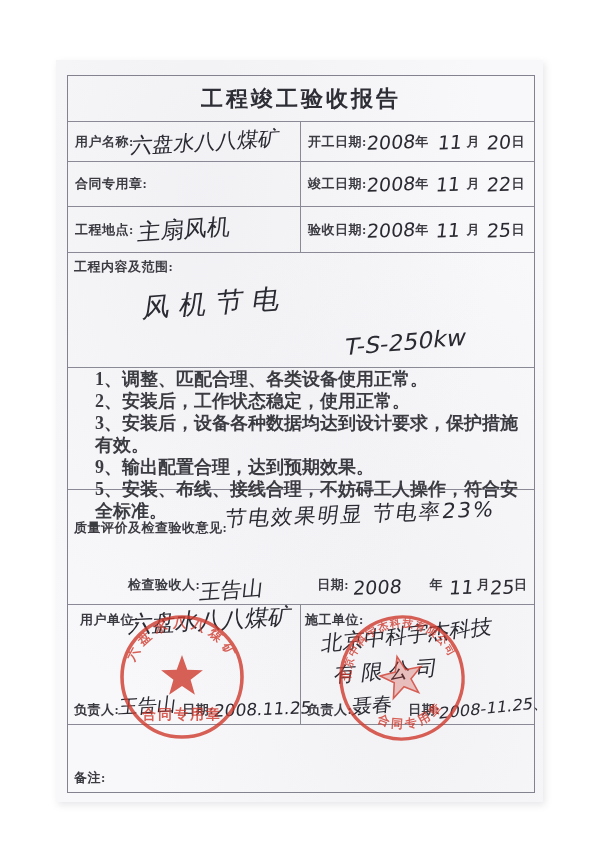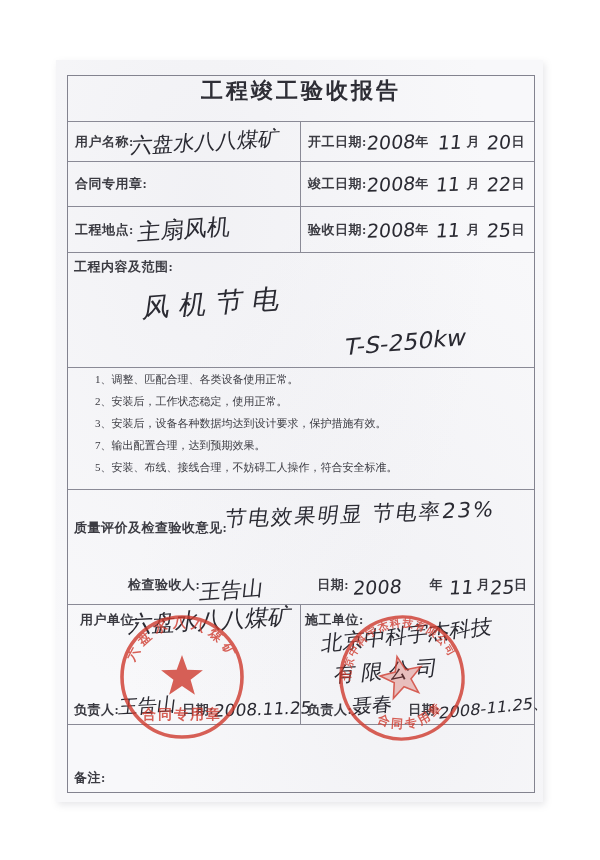--- a/index.html
+++ b/index.html
@@ -7,28 +7,28 @@
   .paper{position:absolute;left:56px;top:60px;width:487px;height:742px;background:#f8f8fa;
     box-shadow:2px 3px 7px rgba(120,120,140,.18);
     background-image:radial-gradient(ellipse at 30% 20%, rgba(210,210,220,.18), rgba(0,0,0,0) 60%),
                      radial-gradient(ellipse at 70% 80%, rgba(205,205,215,.15), rgba(0,0,0,0) 55%);}
   .form{position:absolute;left:11px;top:15px;width:466px;height:716px;border:1px solid #83838f;}
   .row{position:absolute;left:0;width:466px;border-bottom:1px solid #8a8a96;box-sizing:border-box;}
   .lcell{position:absolute;left:0;top:0;bottom:0;width:233px;border-right:1px solid #8a8a96;box-sizing:border-box;}
   .rcell{position:absolute;left:233px;top:0;bottom:0;right:0;}
   .lbl{font-weight:bold;color:#3b3b42;font-size:13px;letter-spacing:.5px;}
   .cellflex{display:flex;align-items:center;height:100%;padding-left:7px;box-sizing:border-box;}
-  .title{position:absolute;top:0;height:46px;display:flex;align-items:flex-start;justify-content:center;}
+  .title{position:absolute;top:0;height:46px;display:flex;align-items:center;justify-content:center;}
   .title .lbl{font-size:22px;letter-spacing:3px;color:#2e2e36;}
   .hw{font-family:"DejaVu Sans", sans-serif;color:#2a2a32;display:inline-block;
       transform:skewX(-8deg) rotate(-2deg);white-space:nowrap;}
   .hw-big{font-size:22px;}
   .hw-date{font-size:19px;}
   .unit{font-weight:bold;color:#3b3b42;font-size:13px;}
-  .list-item{font-weight:normal;color:#3b3b42;font-size:11px;line-height:22px;padding-left:27px;}
+  .list-item{font-weight:bold;color:#3b3b42;font-size:18px;line-height:22px;padding-left:27px;}
   .stamp{position:absolute;opacity:.8;pointer-events:none;}
   .respline{position:absolute;bottom:5px;left:6px;right:2px;display:flex;align-items:flex-end;white-space:nowrap;}
 </style>
 </head>
 <body>
 
 <div class="paper">
   <div class="form">
 
     <div class="row title" style="height:46px;">
@@ -98,21 +98,21 @@
     <div class="row" style="top:177px;height:115px;">
       <div class="lbl" style="position:absolute;left:6px;top:5px;">工程内容及范围:</div>
       <span class="hw" style="position:absolute;left:76px;top:32px;font-size:27px;letter-spacing:9px;transform:skewX(-12deg) rotate(-4deg);">风机节电</span>
       <span class="hw" style="position:absolute;left:278px;top:76px;font-size:23px;transform:skewX(-14deg) rotate(-5deg);">T-S-250kw</span>
     </div>
 
     <div class="row" style="top:292px;height:122px;">
       <div class="list-item">1、调整、匹配合理、各类设备使用正常。</div>
       <div class="list-item">2、安装后，工作状态稳定，使用正常。</div>
       <div class="list-item">3、安装后，设备各种数据均达到设计要求，保护措施有效。</div>
-      <div class="list-item">7、输出配置合理，达到预期效果。</div>
+      <div class="list-item">9、输出配置合理，达到预期效果。</div>
       <div class="list-item">5、安装、布线、接线合理，不妨碍工人操作，符合安全标准。</div>
     </div>
 
     <div class="row" style="top:414px;height:115px;">
       <div class="lbl" style="position:absolute;left:6px;top:5px;margin-top:24px;">质量评价及检查验收意见:</div>
       <span class="hw" style="position:absolute;left:158px;top:10px;font-size:21px;letter-spacing:2px;transform:skewX(-10deg) rotate(-2deg);">节电效果明显 节电率23%</span>
       <div style="position:absolute;left:60px;top:86px;display:flex;white-space:nowrap;">
         <span class="lbl">检查验收人:</span>
         <span class="hw" style="font-size:21px;transform:skewX(-10deg) rotate(-4deg);">王告山</span>
         <span class="lbl" style="margin-left:54px;">日期:</span>

